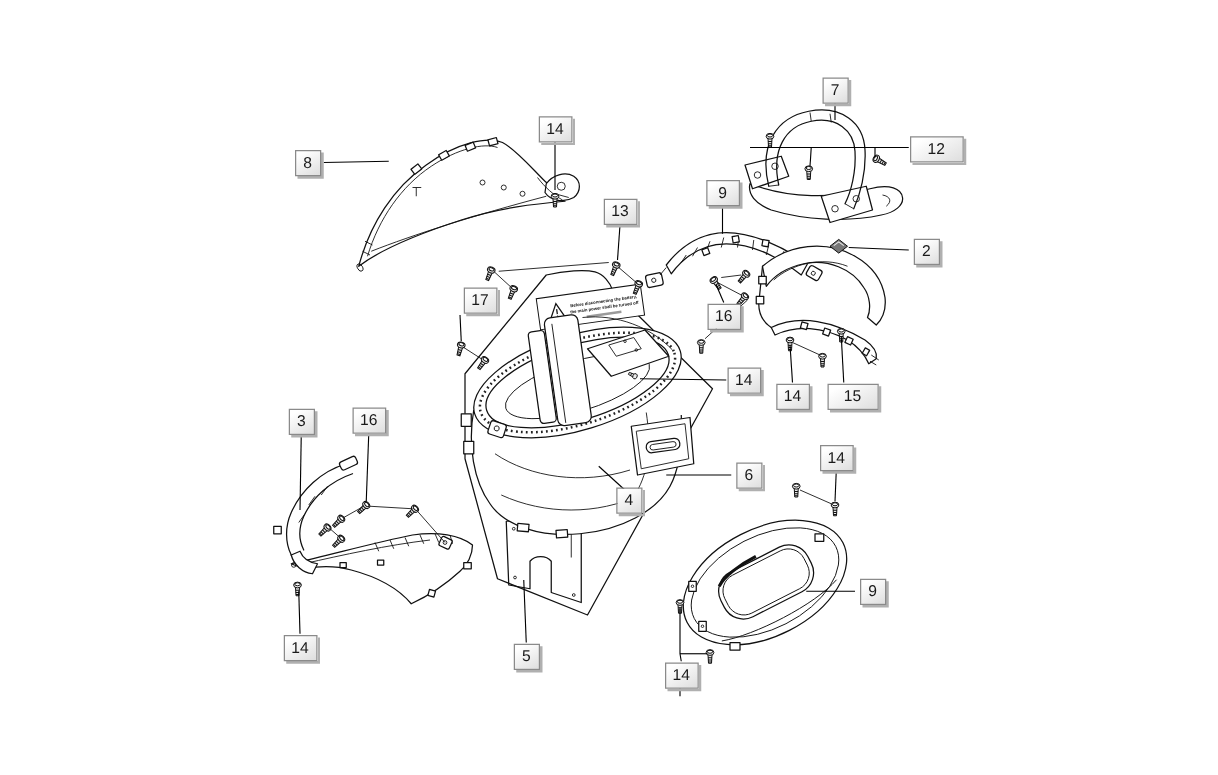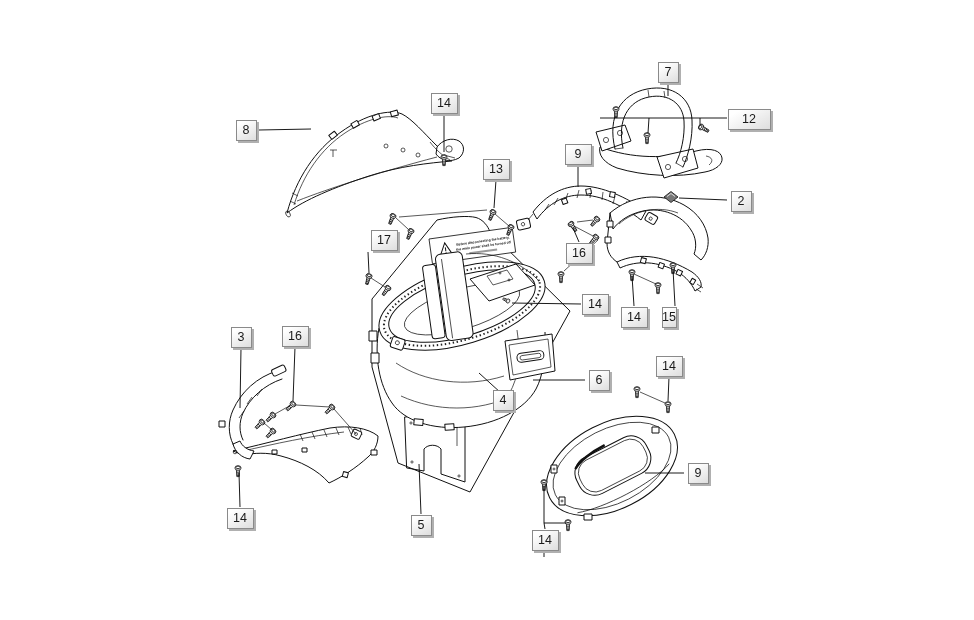--- a/index.html
+++ b/index.html
@@ -313,21 +313,21 @@
       <div class="callout" style="width: 27px; left: 430.5px; top: 92.5px; background: linear-gradient(150deg, rgb(255, 255, 255) 15%, rgb(222, 222, 222) 100%); border-color: rgb(138, 138, 138); box-shadow: rgb(176, 176, 176) 2px 2px 0px; color: rgb(26, 26, 26);">14</div>
       <div class="callout" style="width: 21px; left: 657.5px; top: 61.5px; background: linear-gradient(150deg, rgb(255, 255, 255) 15%, rgb(222, 222, 222) 100%); border-color: rgb(138, 138, 138); box-shadow: rgb(176, 176, 176) 2px 2px 0px; color: rgb(26, 26, 26);">7</div>
       <div class="callout" style="width: 43px; left: 727.5px; top: 108.5px; background: linear-gradient(150deg, rgb(255, 255, 255) 15%, rgb(222, 222, 222) 100%); border-color: rgb(138, 138, 138); box-shadow: rgb(176, 176, 176) 2px 2px 0px; color: rgb(26, 26, 26);">12</div>
       <div class="callout" style="width: 27px; left: 564.5px; top: 143.5px; background: linear-gradient(150deg, rgb(255, 255, 255) 15%, rgb(222, 222, 222) 100%); border-color: rgb(138, 138, 138); box-shadow: rgb(176, 176, 176) 2px 2px 0px; color: rgb(26, 26, 26);">9</div>
       <div class="callout" style="width: 27px; left: 482.5px; top: 158.5px; background: linear-gradient(150deg, rgb(255, 255, 255) 15%, rgb(222, 222, 222) 100%); border-color: rgb(138, 138, 138); box-shadow: rgb(176, 176, 176) 2px 2px 0px; color: rgb(26, 26, 26);">13</div>
       <div class="callout" style="width: 21px; left: 730.5px; top: 190.5px; background: linear-gradient(150deg, rgb(255, 255, 255) 15%, rgb(222, 222, 222) 100%); border-color: rgb(138, 138, 138); box-shadow: rgb(176, 176, 176) 2px 2px 0px; color: rgb(26, 26, 26);">2</div>
       <div class="callout" style="width: 27px; left: 354.5px; top: 229.5px; background: linear-gradient(150deg, rgb(255, 255, 255) 15%, rgb(222, 222, 222) 100%); border-color: rgb(138, 138, 138); box-shadow: rgb(176, 176, 176) 2px 2px 0px; color: rgb(26, 26, 26); margin-left: 16px;">17</div>
       <div class="callout" style="width: 27px; left: 565.5px; top: 242.5px; background: linear-gradient(150deg, rgb(255, 255, 255) 15%, rgb(222, 222, 222) 100%); border-color: rgb(138, 138, 138); box-shadow: rgb(176, 176, 176) 2px 2px 0px; color: rgb(26, 26, 26);">16</div>
       <div class="callout" style="width: 27px; left: 581.5px; top: 293.5px; background: linear-gradient(150deg, rgb(255, 255, 255) 15%, rgb(222, 222, 222) 100%); border-color: rgb(138, 138, 138); box-shadow: rgb(176, 176, 176) 2px 2px 0px; color: rgb(26, 26, 26);">14</div>
       <div class="callout" style="width: 27px; left: 620.5px; top: 306.5px; background: linear-gradient(150deg, rgb(255, 255, 255) 15%, rgb(222, 222, 222) 100%); border-color: rgb(138, 138, 138); box-shadow: rgb(176, 176, 176) 2px 2px 0px; color: rgb(26, 26, 26);">14</div>
-      <div class="callout" style="width: 15px; left: 661.5px; top: 306.5px; background: linear-gradient(150deg, rgb(255, 255, 255) 15%, rgb(222, 222, 222) 100%); border-color: rgb(138, 138, 138); box-shadow: rgb(176, 176, 176) 2px 2px 0px; color: rgb(26, 26, 26);">15</div>
+      <div class="callout" style="width: 41px; left: 661.5px; top: 306.5px; background: linear-gradient(150deg, rgb(255, 255, 255) 15%, rgb(222, 222, 222) 100%); border-color: rgb(138, 138, 138); box-shadow: rgb(176, 176, 176) 2px 2px 0px; color: rgb(26, 26, 26);">15</div>
       <div class="callout" style="width: 21px; left: 230.5px; top: 326.5px; background: linear-gradient(150deg, rgb(255, 255, 255) 15%, rgb(222, 222, 222) 100%); border-color: rgb(138, 138, 138); box-shadow: rgb(176, 176, 176) 2px 2px 0px; color: rgb(26, 26, 26);">3</div>
       <div class="callout" style="width: 27px; left: 281.5px; top: 325.5px; background: linear-gradient(150deg, rgb(255, 255, 255) 15%, rgb(222, 222, 222) 100%); border-color: rgb(138, 138, 138); box-shadow: rgb(176, 176, 176) 2px 2px 0px; color: rgb(26, 26, 26);">16</div>
       <div class="callout" style="width: 27px; left: 655.5px; top: 355.5px; background: linear-gradient(150deg, rgb(255, 255, 255) 15%, rgb(222, 222, 222) 100%); border-color: rgb(138, 138, 138); box-shadow: rgb(176, 176, 176) 2px 2px 0px; color: rgb(26, 26, 26);">14</div>
       <div class="callout" style="width: 21px; left: 588.5px; top: 369.5px; background: linear-gradient(150deg, rgb(255, 255, 255) 15%, rgb(222, 222, 222) 100%); border-color: rgb(138, 138, 138); box-shadow: rgb(176, 176, 176) 2px 2px 0px; color: rgb(26, 26, 26);">6</div>
       <div class="callout" style="width: 21px; left: 492.5px; top: 389.5px; background: linear-gradient(150deg, rgb(255, 255, 255) 15%, rgb(222, 222, 222) 100%); border-color: rgb(138, 138, 138); box-shadow: rgb(176, 176, 176) 2px 2px 0px; color: rgb(26, 26, 26);">4</div>
       <div class="callout" style="width: 21px; left: 687.5px; top: 462.5px; background: linear-gradient(150deg, rgb(255, 255, 255) 15%, rgb(222, 222, 222) 100%); border-color: rgb(138, 138, 138); box-shadow: rgb(176, 176, 176) 2px 2px 0px; color: rgb(26, 26, 26);">9</div>
       <div class="callout" style="width: 27px; left: 226.5px; top: 507.5px; background: linear-gradient(150deg, rgb(255, 255, 255) 15%, rgb(222, 222, 222) 100%); border-color: rgb(138, 138, 138); box-shadow: rgb(176, 176, 176) 2px 2px 0px; color: rgb(26, 26, 26);">14</div>
       <div class="callout" style="width: 21px; left: 410.5px; top: 514.5px; background: linear-gradient(150deg, rgb(255, 255, 255) 15%, rgb(222, 222, 222) 100%); border-color: rgb(138, 138, 138); box-shadow: rgb(176, 176, 176) 2px 2px 0px; color: rgb(26, 26, 26);">5</div>
       <div class="callout" style="width: 27px; left: 531.5px; top: 529.5px; background: linear-gradient(150deg, rgb(255, 255, 255) 15%, rgb(222, 222, 222) 100%); border-color: rgb(138, 138, 138); box-shadow: rgb(176, 176, 176) 2px 2px 0px; color: rgb(26, 26, 26);">14</div>
     </div>

